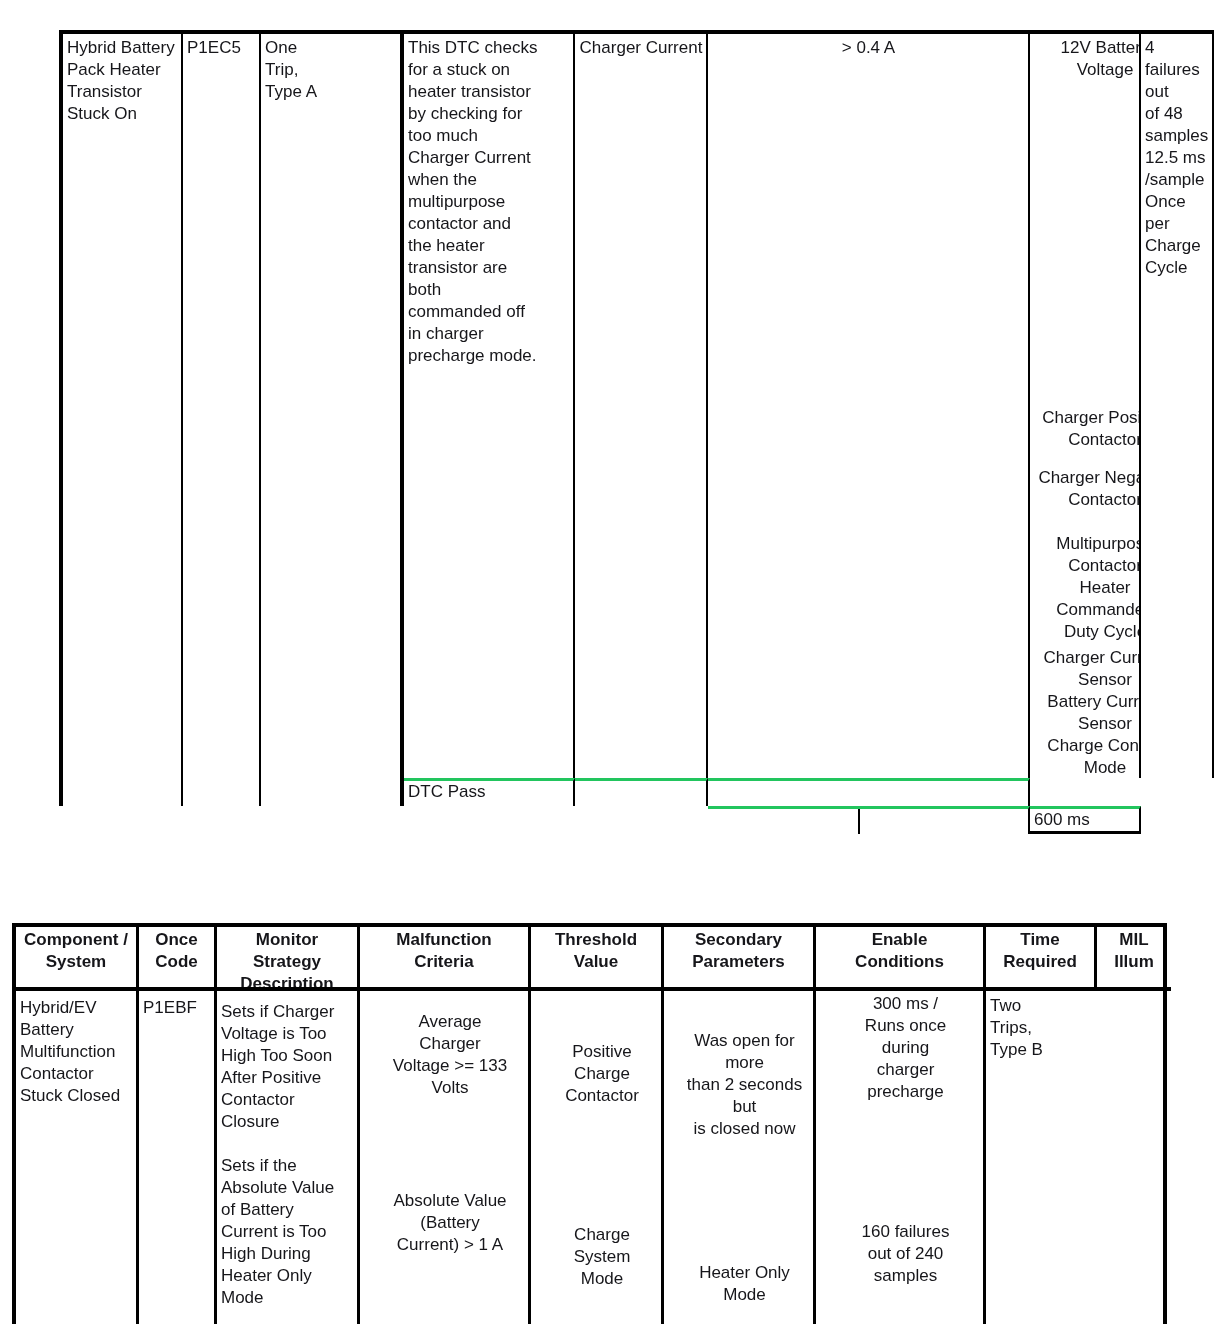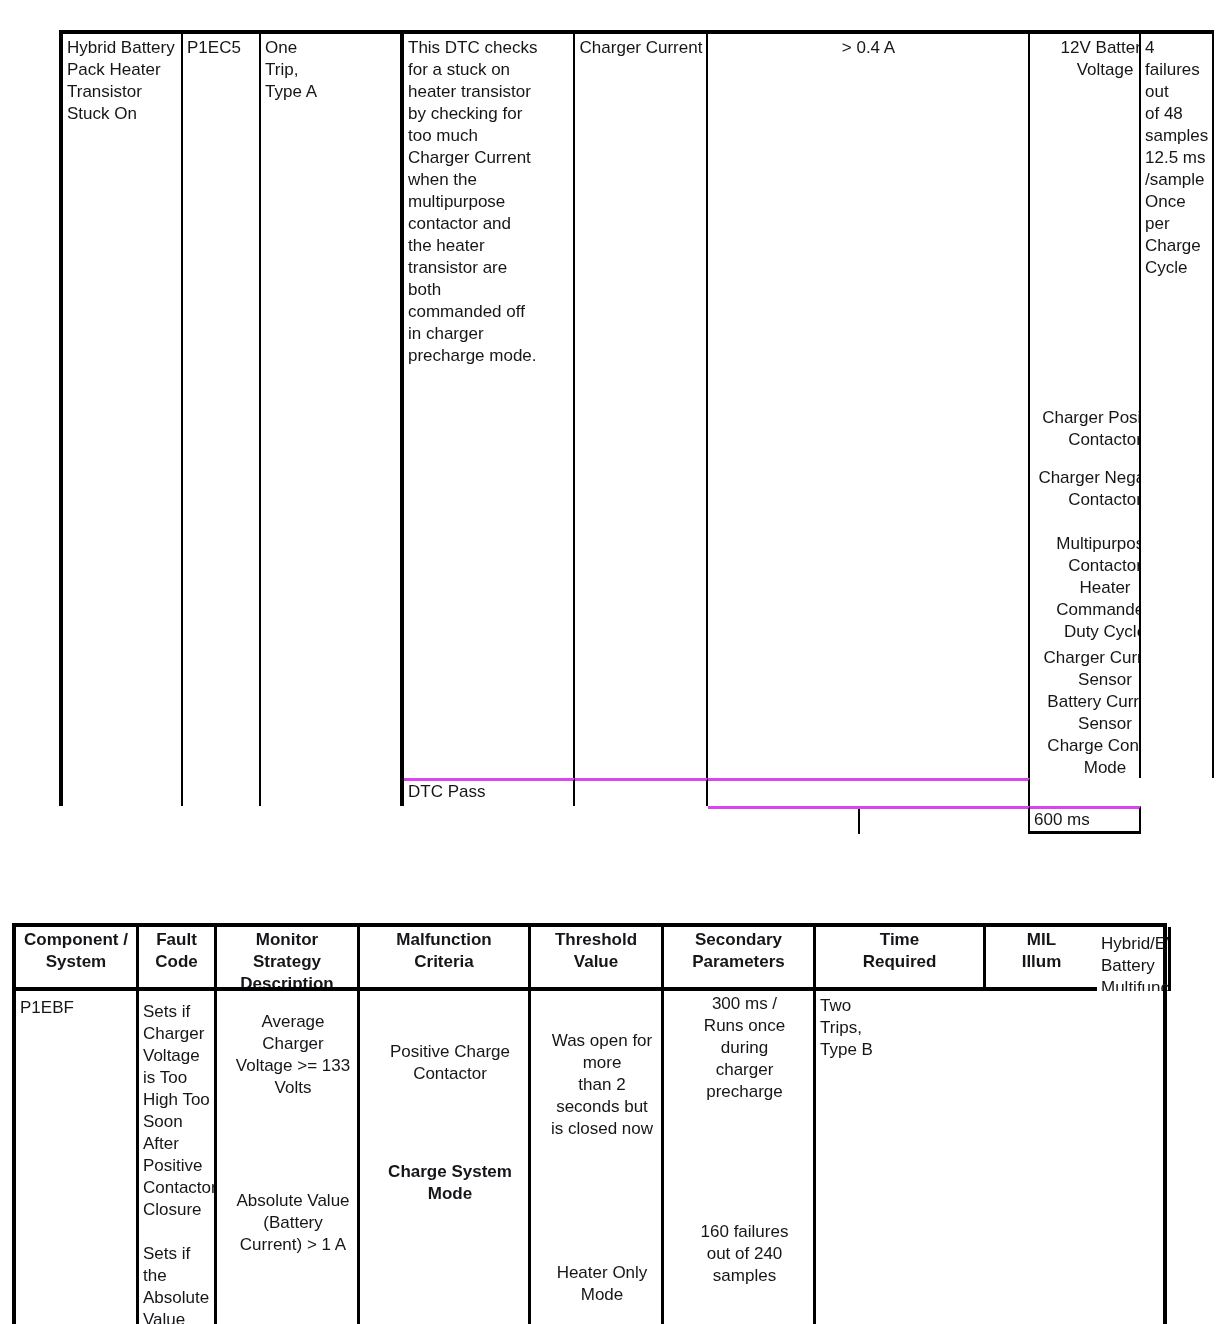--- a/index.html
+++ b/index.html
@@ -29,21 +29,21 @@
   .table-top .center { text-align: center; }
   
   .c67 { position: relative; padding: 3px 0 0 0 !important; }
   .pair { display: grid; grid-template-columns: 150px 170px; }
   .pair > div { text-align: center; padding: 0 5px; }
   .pair.m2 { margin-top: 326px; }
   .pair.m3 { margin-top: 16px; }
   .pair.m4 { margin-top: 22px; }
   .pair.m6 { margin-top: 4px; }
   
-  .table-top .r2 { border-right: 2px solid #000; border-top: 3px solid #d946ef; padding: 0 3px 0 4px; overflow: hidden; }
+  .table-top .r2 { border-right: 2px solid #000; border-top: 3px solid #22c55e; padding: 0 3px 0 4px; overflow: hidden; }
   .table-top .r2.col6 { position: relative; padding: 0; }
   .table-top .r2.col6 .divider2 { position: absolute; left: 150px; top: 0; bottom: 0; width: 2px; background: #000; }
   .table-top .r2.ms600 { border-bottom: 3px solid #000; }
 
   
   .table-bottom {
     position: absolute; left: 12px; top: 923px; width: 1155px;
     display: grid;
     grid-template-columns: 123px 78px 143px 171px 133px 152px 170px 111px 74px;
     grid-template-rows: 64px 356px;
@@ -58,21 +58,21 @@
   .table-bottom .td.center { text-align: center; padding-left: 16px; }
   .blk { display: block; }
   
   .td3 .b2 { margin-top: 22px; }
   .td4 .b1 { margin-top: 58px; }
   .td4 .b2 { margin-top: 57px; }
   .td4 .b3 { margin-top: 67px; }
   .td5 .b1 { margin-top: 18px; }
   .td5 .b2 { margin-top: 91px; }
   .td6 .b1 { margin-top: 48px; }
-  .td6 .b2 { margin-top: 76px; font-weight: bold; }
+  .td6 .b2 { margin-top: 117px; }
   .td7 .b1 { margin-top: 37px; }
   .td7 .b2 { margin-top: 122px; }
   .td8 .b1 { }
   .td8 .b2 { margin-top: 118px; }
   .td8 .b3 { margin-top: 45px; }
   .td1 .b1, .td2 .b1 { margin-top: 4px; }
   .td3 .b1 { margin-top: 8px; }
   .td9 .b1 { margin-top: 2px; }
 </style>
 </head>
@@ -164,31 +164,33 @@
   <div class="r2"></div>
   <div class="r2 col6" style="grid-column: 6 / 7;">
     <div class="divider2"></div>
   </div>
   <div class="r2 ms600 pre">600 ms</div>
 </div>
 
 <div class="table-bottom">
   <div class="th pre">Component /
 System</div>
-  <div class="th pre">Fault
+  <div class="th pre">Once
 Code</div>
   <div class="th pre">Monitor
 Strategy
 Description</div>
   <div class="th pre">Malfunction
 Criteria</div>
   <div class="th pre">Threshold
 Value</div>
   <div class="th pre">Secondary
 Parameters</div>
+  <div class="th pre">Enable
+Conditions</div>
   <div class="th pre">Time
 Required</div>
   <div class="th last pre">MIL
 Illum</div>
 
   <div class="td td1">
     <span class="blk b1 pre">Hybrid/EV
 Battery
 Multifunction
 Contactor

